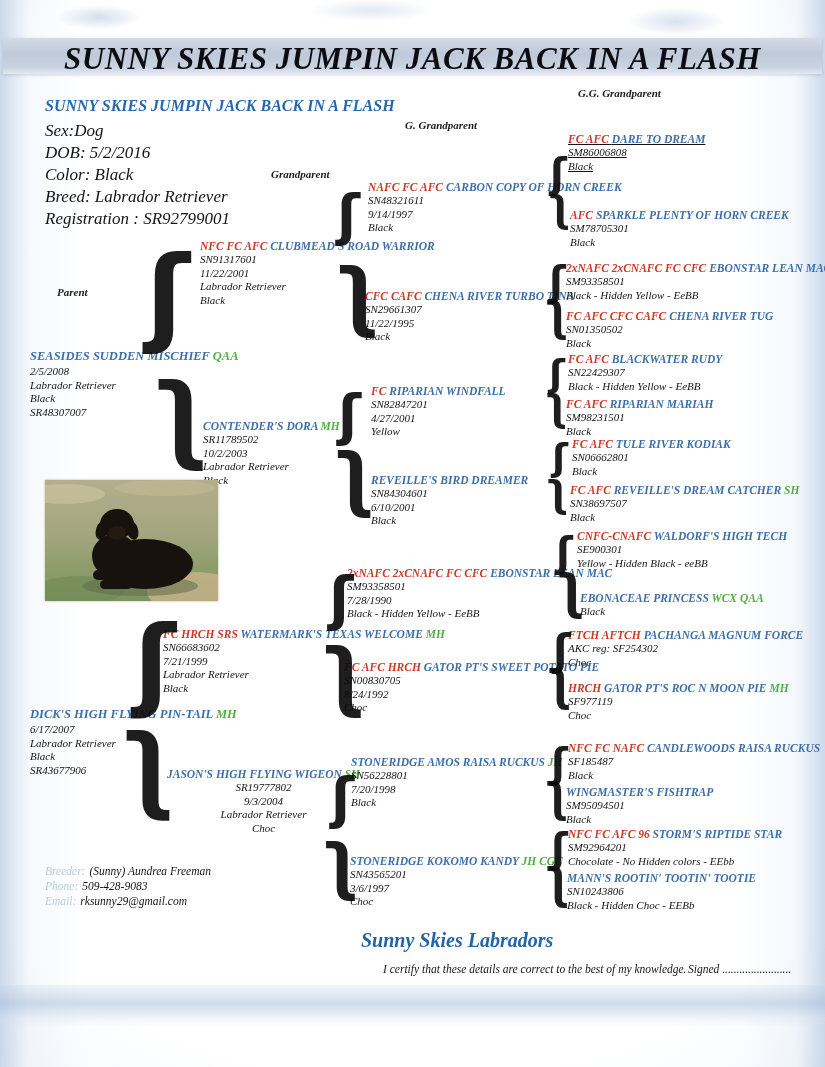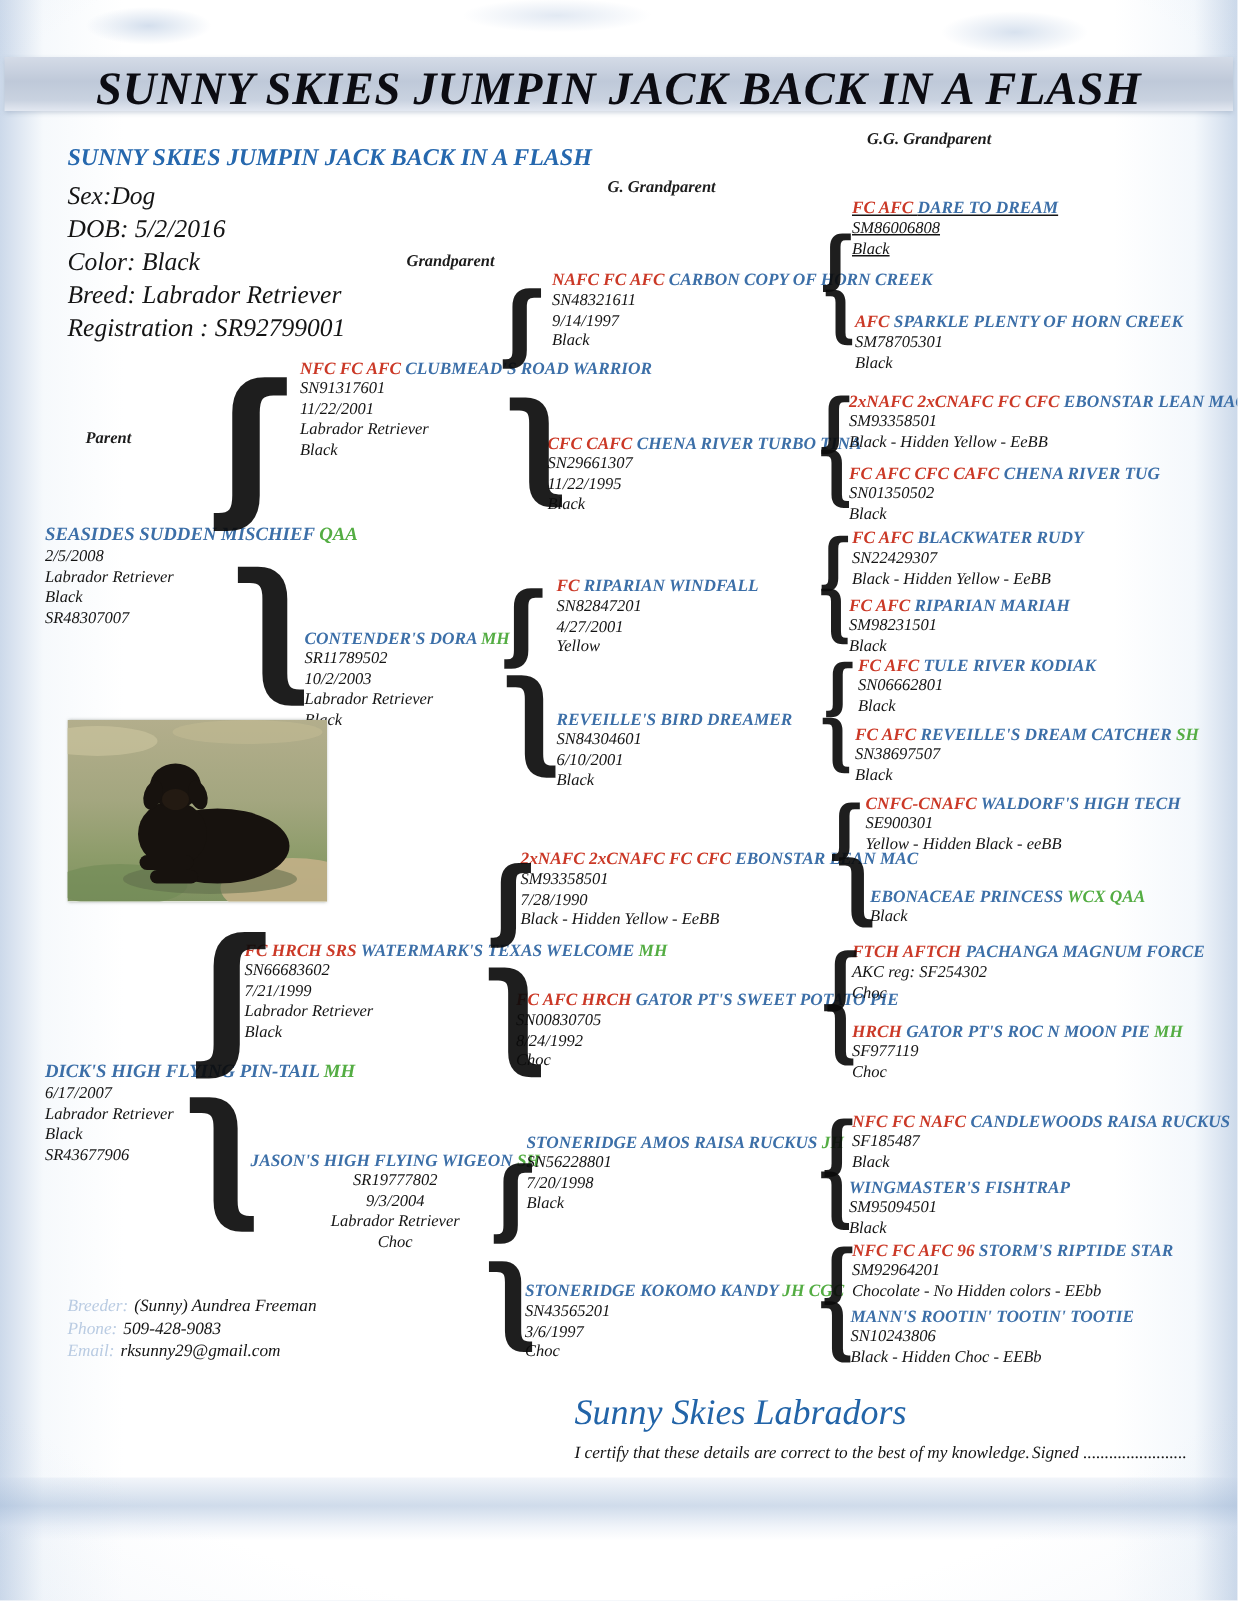--- a/index.html
+++ b/index.html
@@ -29,21 +29,21 @@
   .node-title{font-size:11.5px;font-weight:bold;margin-bottom:1px;}
   .node.big .node-title{font-size:12.5px;}
   .node-line{font-size:11px;line-height:13.5px;}
   .pre{color:#cb3927;} .nm{color:#3c6fa8;} .post{color:#54ad43;}
   .brace{position:absolute;font-family:"DejaVu Sans",sans-serif;font-style:normal;font-weight:bold;
     color:#0b0b0b;line-height:.92;opacity:.92;pointer-events:none;}
   .brace.flip{transform:scaleX(-1);}
   .photo{position:absolute;left:45px;top:480px;width:173px;height:121px;box-shadow:0 0 2px rgba(90,100,90,.5);}
   .contact{position:absolute;left:45px;top:864px;font-size:11.5px;line-height:15px;}
   .c-label{color:#b9cbe2;margin-right:4px;}
-  .brand{position:absolute;left:383px;top:929px;font-size:24px;font-weight:normal;color:#2264a8;white-space:nowrap;}
+  .brand{position:absolute;left:361px;top:929px;font-size:20px;font-weight:bold;color:#2264a8;white-space:nowrap;}
   .certify{position:absolute;left:383px;top:963px;font-size:11.5px;white-space:nowrap;}
   .signed{position:absolute;left:688px;top:963px;font-size:11.5px;white-space:nowrap;}
   .bottom-texture{position:absolute;left:0;right:0;top:985px;height:42px;pointer-events:none;
     background:linear-gradient(180deg,rgba(198,212,232,.22) 0%,rgba(168,190,218,.55) 45%,rgba(208,220,238,.32) 78%,rgba(255,255,255,0) 100%);}
 </style>
 </head>
 <body>
 
 <div class="page">
   <div class="top-texture"></div>

